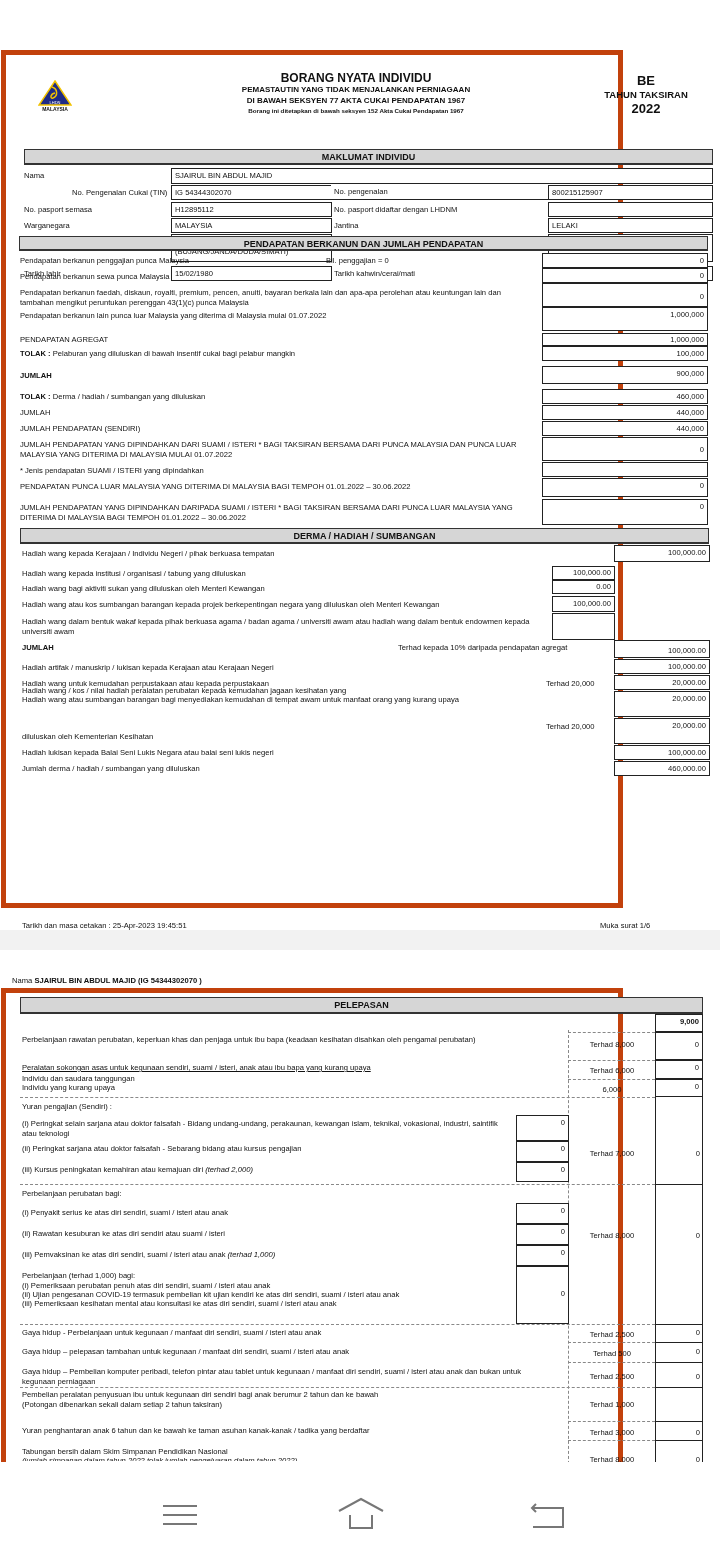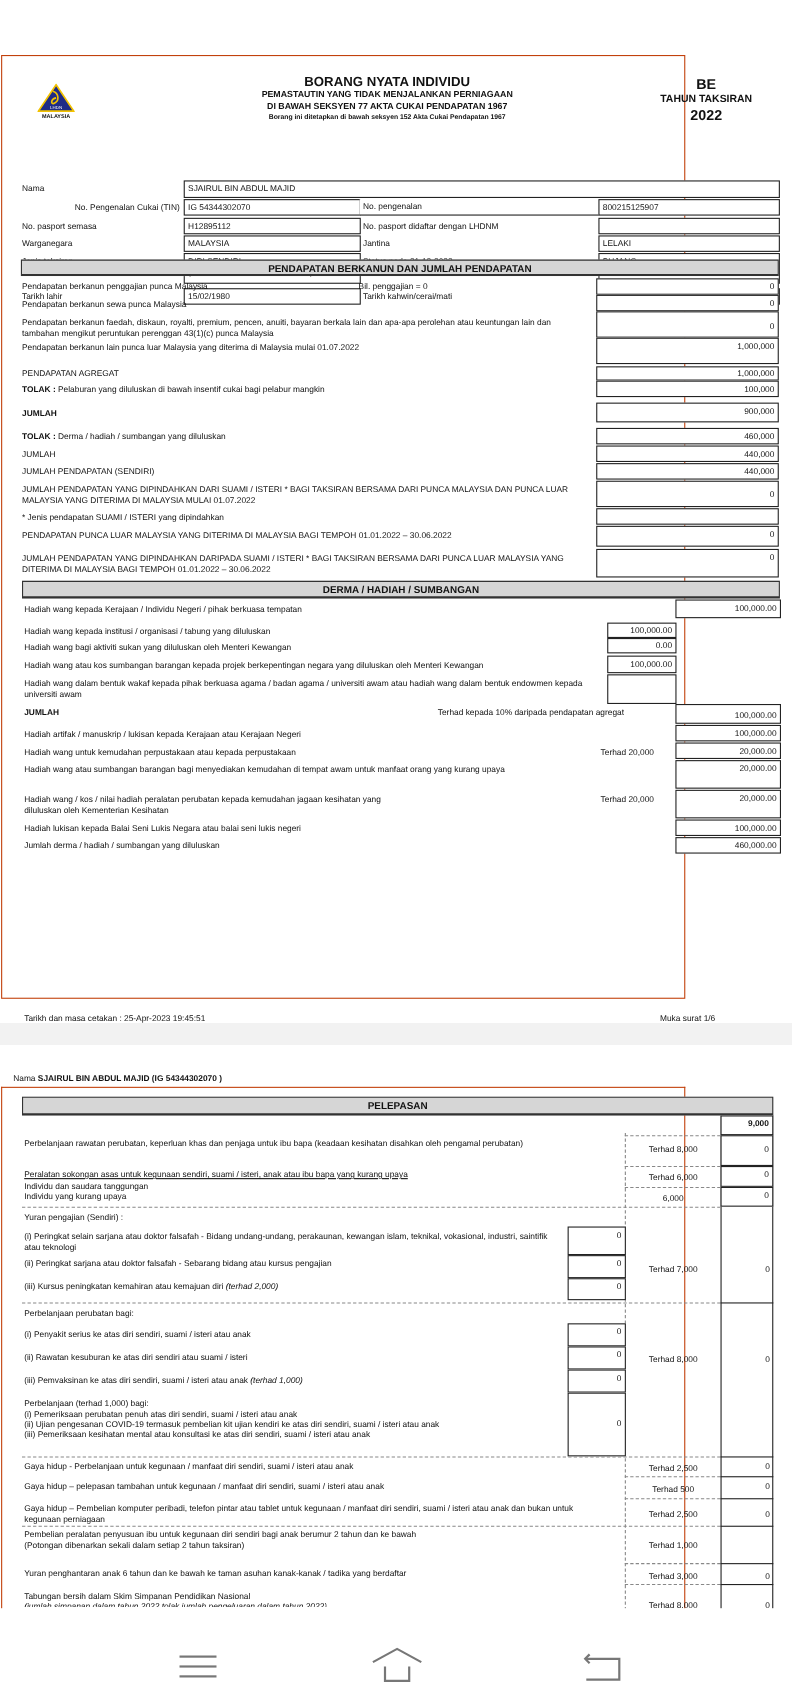--- a/index.html
+++ b/index.html
@@ -1,19 +1,19 @@
 <!DOCTYPE html>
 <html><head>
 <meta charset="utf-8">
 <style>
   * { box-sizing: border-box; margin: 0; padding: 0; }
   html, body { width: 720px; height: 1544px; background: #ffffff; overflow: hidden; }
   body { font-family: "Liberation Sans", sans-serif; color: #111; font-size: 7.6px; position: relative; }
   .abs { position: absolute; }
-  .page { position: absolute; left: 1px; width: 622px; border: 1px solid #c2410c; background: #fff; }
+  .page { position: absolute; left: 1px; width: 622px; border: 5px solid #c2410c; background: #fff; }
   .hdr-title { font-weight: bold; text-align: center; }
   .section-bar { position: absolute; background: #d6d6d6; border: 1px solid #333; border-bottom-width: 2px; font-weight: bold; font-size: 9px; text-align: center; line-height: 14px; }
   .lbl { position: absolute; white-space: nowrap; line-height: 10px; }
   .lbl.wrap { white-space: normal; }
   .box { position: absolute; border: 1px solid #222; background: #fff; padding: 2px 3px; line-height: 10px; }
   .num { text-align: right; }
   .dash-h { position: absolute; border-top: 1px dashed #888; height: 0; }
   .dash-v { position: absolute; border-left: 1px dashed #888; width: 0; }
   .line-v { position: absolute; border-left: 1px solid #222; width: 0; }
   .line-h { position: absolute; border-top: 1px solid #222; height: 0; }
@@ -39,20 +39,21 @@
 
   <div class="abs hdr-title" style="left:150px; width:400px; top:16px; font-size:12px;">BORANG NYATA INDIVIDU</div>
   <div class="abs hdr-title" style="left:150px; width:400px; top:30px; font-size:8px;">PEMASTAUTIN YANG TIDAK MENJALANKAN PERNIAGAAN</div>
   <div class="abs hdr-title" style="left:150px; width:400px; top:41px; font-size:8px;">DI BAWAH SEKSYEN 77 AKTA CUKAI PENDAPATAN  1967</div>
   <div class="abs hdr-title" style="left:150px; width:400px; top:52px; font-size:6.2px;">Borang ini ditetapkan di bawah seksyen 152 Akta Cukai Pendapatan 1967</div>
 
   <div class="abs hdr-title" style="left:590px; width:100px; top:18px; font-size:13px;">BE</div>
   <div class="abs hdr-title" style="left:570px; width:140px; top:34px; font-size:9.5px;">TAHUN TAKSIRAN</div>
   <div class="abs hdr-title" style="left:590px; width:100px; top:46px; font-size:13px;">2022</div>
 
+  <div class="section-bar" style="left:18px; width:689px; top:94px; height:16px;">MAKLUMAT INDIVIDU</div>
 
   <div class="lbl" style="left:18px; top:116px;">Nama</div>
   <div class="box" style="left:165px; top:113px; width:542px; height:16px;">SJAIRUL BIN ABDUL MAJID</div>
 
   <div class="lbl" style="left:18px; top:133px;margin-left:48px;">No. Pengenalan Cukai (TIN)</div>
   <div class="box" style="left:165px; top:130px; width:161px; height:15px;">IG 54344302070</div>
   <div class="box" style="left:325px; top:130px; width:218px; height:15px; border-left:none; border-right:none; border-top:none;">No. pengenalan</div>
   <div class="box" style="left:542px; top:130px; width:165px; height:15px;">800215125907</div>
 
   <div class="lbl" style="left:18px; top:150px;">No. pasport semasa</div>
@@ -153,21 +154,21 @@
 <div class="lbl" style="left:22px; top:663px;">Hadiah artifak / manuskrip / lukisan kepada Kerajaan atau Kerajaan Negeri</div>
 <div class="box num" style="left:614px; top:659px; width:96px; height:15px;">100,000.00</div>
 
 <div class="lbl" style="left:22px; top:679px;">Hadiah wang untuk kemudahan perpustakaan atau kepada perpustakaan</div>
 <div class="lbl" style="left:546px; top:679px;">Terhad 20,000</div>
 <div class="box num" style="left:614px; top:675px; width:96px; height:15px;">20,000.00</div>
 
 <div class="lbl wrap" style="left:22px; top:695px; width:520px;">Hadiah wang atau sumbangan barangan bagi menyediakan kemudahan di tempat awam untuk manfaat orang yang kurang upaya</div>
 <div class="box num" style="left:614px; top:691px; width:96px; height:26px;">20,000.00</div>
 
-<div class="lbl" style="left:22px; top:722px;">Hadiah wang / kos / nilai hadiah peralatan perubatan kepada kemudahan jagaan kesihatan yang</div>
+<div class="lbl" style="left:22px; top:686px;">Hadiah wang / kos / nilai hadiah peralatan perubatan kepada kemudahan jagaan kesihatan yang</div>
 <div class="lbl" style="left:22px; top:732px;">diluluskan oleh Kementerian Kesihatan</div>
 <div class="lbl" style="left:546px; top:722px;">Terhad 20,000</div>
 <div class="box num" style="left:614px; top:718px; width:96px; height:26px;">20,000.00</div>
 
 <div class="lbl" style="left:22px; top:748px;">Hadiah lukisan kepada Balai Seni Lukis Negara atau balai seni lukis negeri</div>
 <div class="box num" style="left:614px; top:745px; width:96px; height:15px;">100,000.00</div>
 
 <div class="lbl" style="left:22px; top:764px;">Jumlah derma / hadiah / sumbangan yang diluluskan</div>
 <div class="box num" style="left:614px; top:761px; width:96px; height:15px;">460,000.00</div>
 

